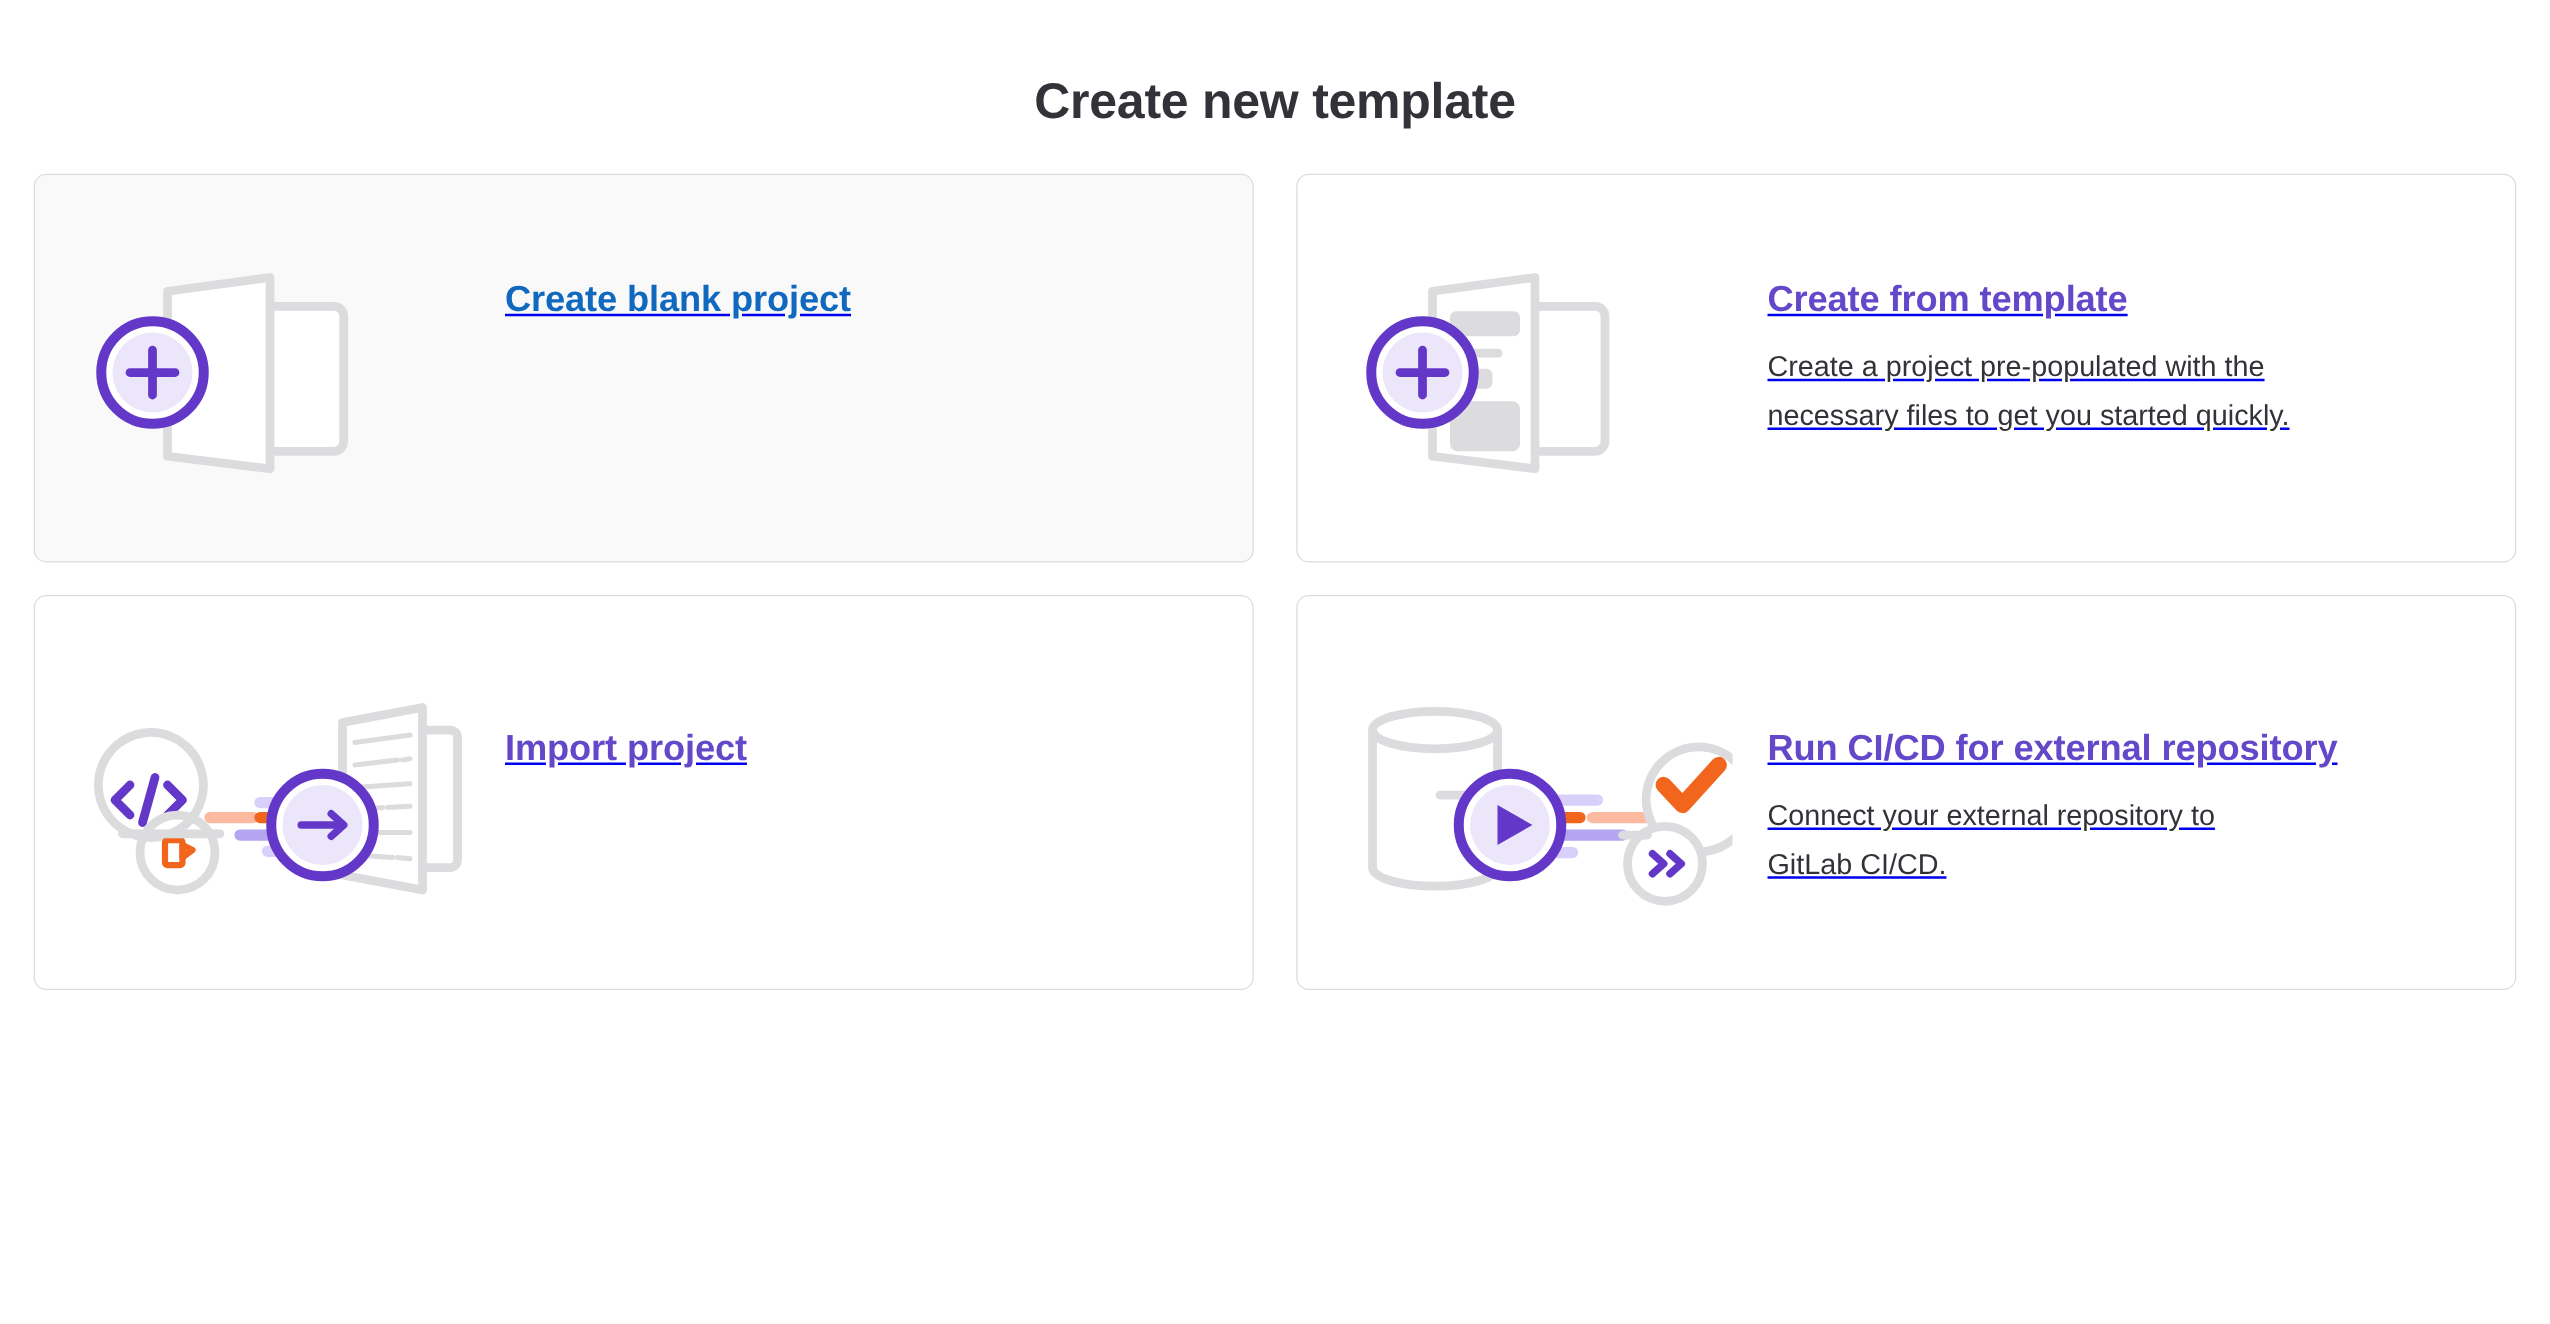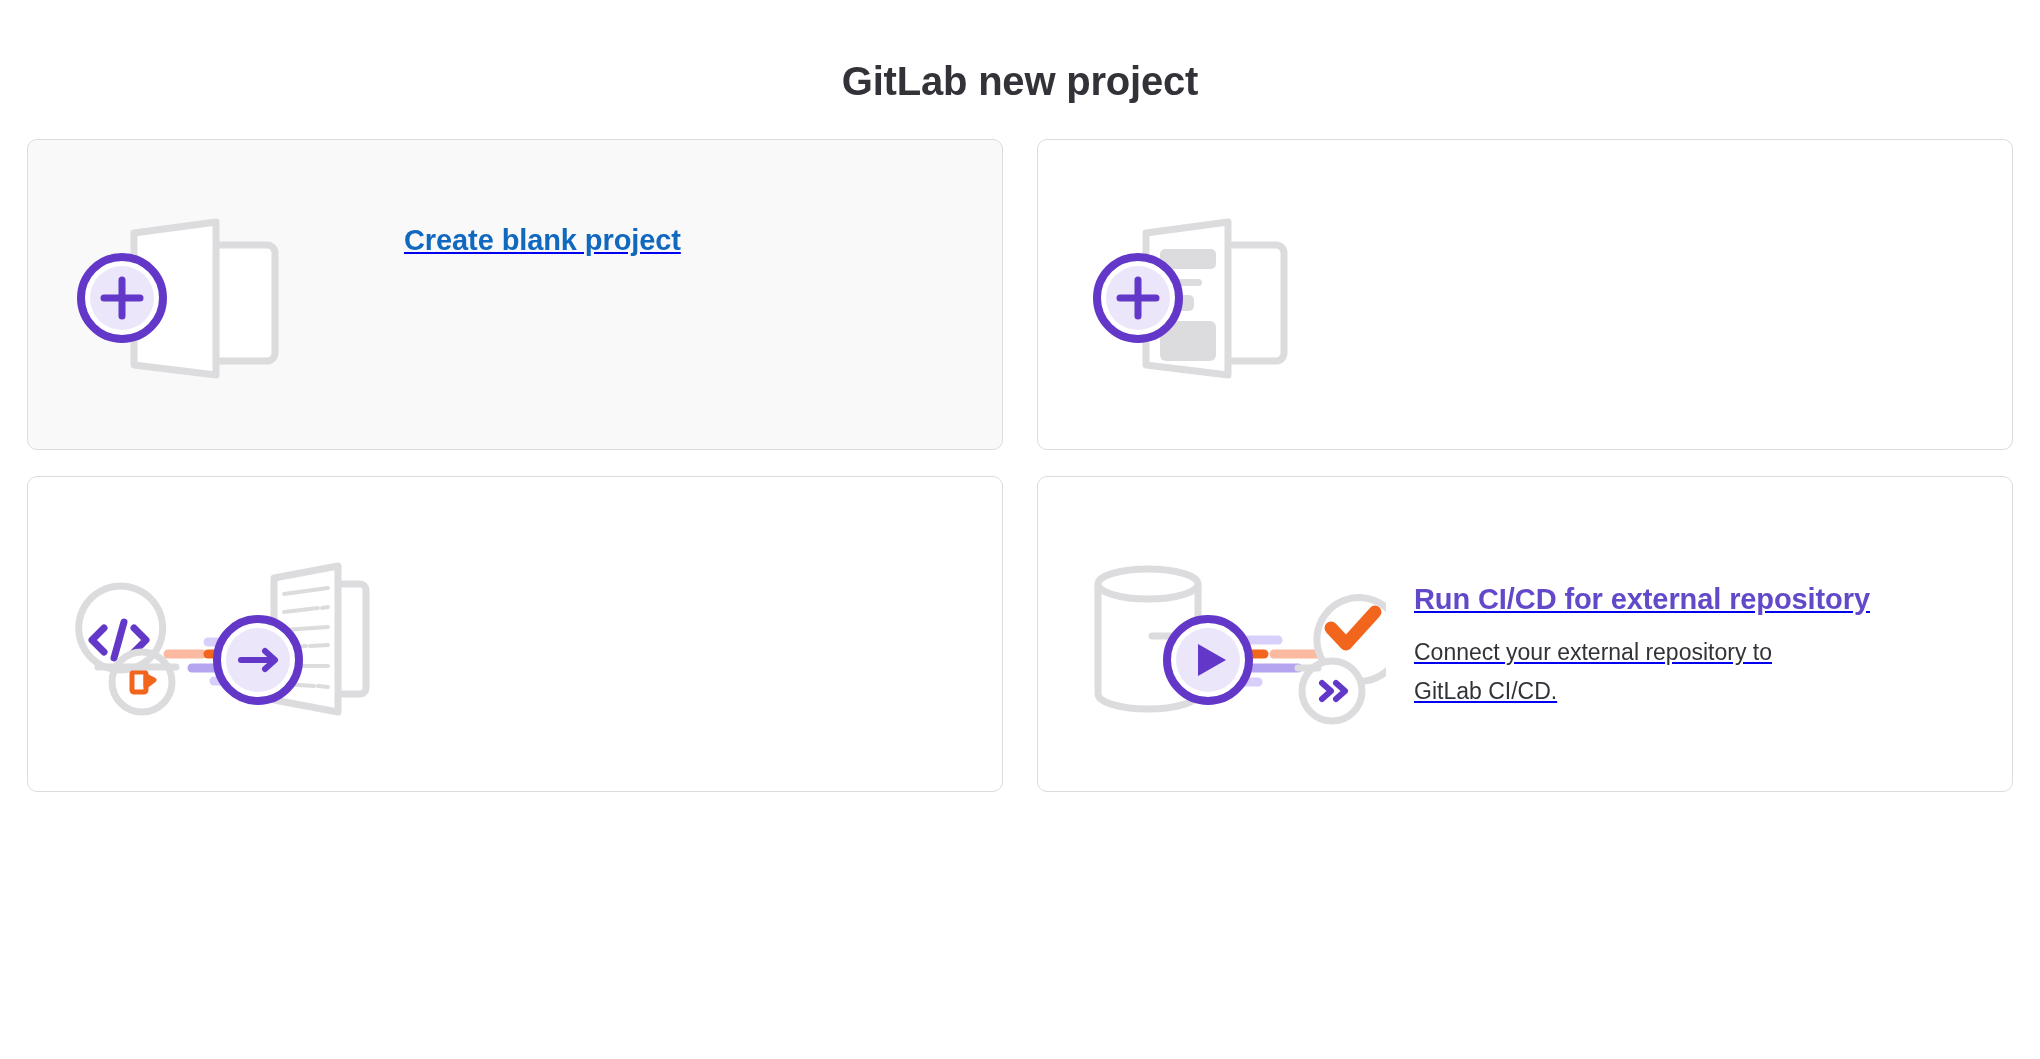--- a/index.html
+++ b/index.html
@@ -94,21 +94,21 @@
   }
   .desc-wide { max-width: 430px; }
 
   svg { display: block; }
 </style>
 </head>
 <body>
 
 <div class="page">
 
-  <h1 class="page-title">GitLab new project</h1>
+  <h1 class="page-title">Create new template</h1>
 
   <div class="card-grid">
 
     <a class="card is-active row-1" href="#">
       <div class="card-illustration">
         <svg width="300" height="200" viewBox="0 0 300 200" aria-hidden="true">
 
           <rect x="143" y="48" width="66" height="116" rx="8" fill="#ffffff" stroke="#dcdcde" stroke-width="7"></rect>
 
           <path d="M68 36 L150 25 L150 178 L68 168 Z" fill="#ffffff" stroke="#dcdcde" stroke-width="7" stroke-linejoin="round"></path>
@@ -139,20 +139,24 @@
           <rect x="84" y="98" width="34" height="16" rx="5" fill="#dcdcde"></rect>
           <rect x="84" y="124" width="56" height="40" rx="6" fill="#dcdcde"></rect>
 
           <circle cx="62" cy="101" r="41" fill="#ffffff" stroke="#6338c9" stroke-width="8"></circle>
           <circle cx="62" cy="101" r="32" fill="#ece6fb"></circle>
           <g stroke="#6338c9" stroke-width="7" stroke-linecap="round">
             <line x1="44" y1="101" x2="80" y2="101"></line>
             <line x1="62" y1="83" x2="62" y2="119"></line>
           </g>
         </svg>
+      </div>
+      <div class="card-body">
+        <h2 class="card-title title-purple">Create from template</h2>
+        <p class="card-desc desc-wide">Create a project pre-populated with the necessary files to get you started quickly.</p>
       </div>
     </a>
 
     <a class="card row-2" href="#">
       <div class="card-illustration">
         <svg width="320" height="200" viewBox="0 0 320 200" aria-hidden="true">
 
           <path d="M96 64 a42 42 0 1 0 -32 70" fill="none" stroke="#dcdcde" stroke-width="7"></path>
           <path d="M96 64 a42 42 0 0 1 -32 70" fill="none" stroke="#dcdcde" stroke-width="7"></path>
           <g stroke="#6338c9" stroke-width="7" stroke-linecap="round" stroke-linejoin="round" fill="none">
@@ -191,20 +195,21 @@
 
           <circle cx="202" cy="124" r="41" fill="#ffffff" stroke="#6338c9" stroke-width="8"></circle>
           <circle cx="202" cy="124" r="32" fill="#ece6fb"></circle>
           <g stroke="#6338c9" stroke-width="6" stroke-linecap="round" stroke-linejoin="round" fill="none">
             <line x1="185" y1="124" x2="218" y2="124"></line>
             <polyline points="209,115 219,124 209,133"></polyline>
           </g>
         </svg>
       </div>
       <div class="card-body">
+        <h2 class="card-title title-purple">Import project</h2>
       </div>
     </a>
 
     <a class="card row-2" href="#">
       <div class="card-illustration">
         <svg width="320" height="200" viewBox="0 0 320 200" aria-hidden="true">
 
           <path d="M32 48 L32 158 a50 15 0 0 0 100 0 L132 48" fill="#ffffff" stroke="#dcdcde" stroke-width="7" stroke-linejoin="round"></path>
           <ellipse cx="82" cy="48" rx="50" ry="15" fill="#ffffff" stroke="#dcdcde" stroke-width="7"></ellipse>
           <line x1="86" y1="100" x2="132" y2="100" stroke="#dcdcde" stroke-width="7" stroke-linecap="round"></line>

